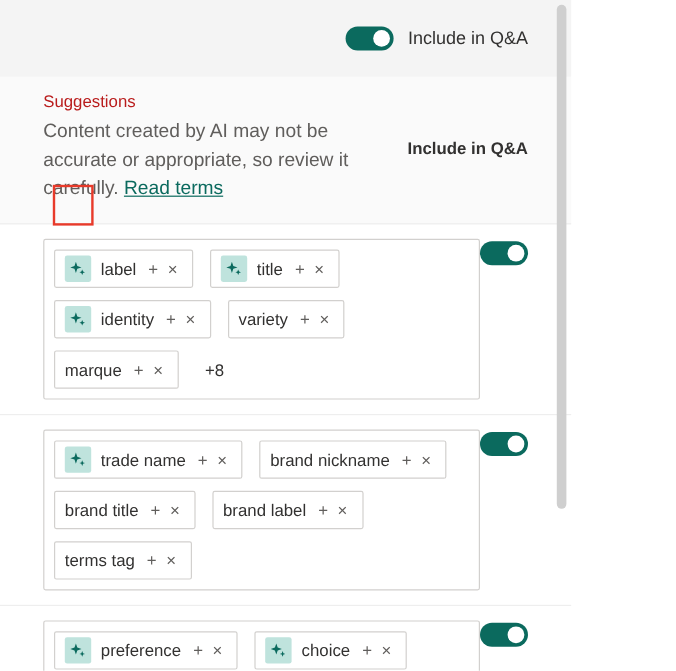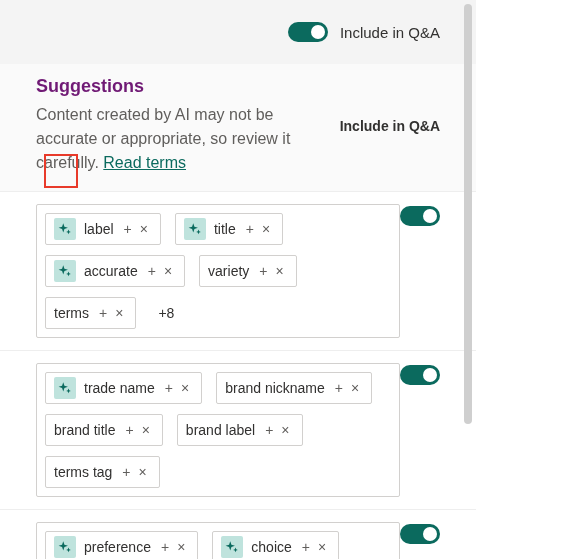--- a/index.html
+++ b/index.html
@@ -34,23 +34,23 @@
     align-items: center;
   }
   .header-section {
     display: flex;
     padding: 12px 36px 16px 36px;
     border-bottom: 1px solid #eee;
     background: #fafafa;
   }
   .header-left { flex: 1; padding-right: 20px; }
   .header-title {
-    font-weight: 700;
-    font-size: 18px;
-    color: #701a75;
+    font-weight: 400;
+    font-size: 14px;
+    color: #b91c1c;
     margin-bottom: 6px;
   }
   .header-sub {
     font-size: 16px;
     color: #605e5c;
     line-height: 1.5;
     max-width: 320px;
   }
   .header-sub a {
     color: #0b6a5e;
@@ -203,31 +203,31 @@
               <span class="act">+</span>
               <span class="act">×</span>
             </span>
             <span class="chip">
               <span class="ai-icon">
                 <svg class="ai-svg" viewBox="0 0 24 24">
                   <polygon points="9,2 11,8 17,10 11,12 9,18 7,12 1,10 7,8"></polygon>
                   <polygon points="18,13 19.2,16 22,17 19.2,18 18,21 16.8,18 14,17 16.8,16"></polygon>
                 </svg>
               </span>
-              <span class="lbl">accurate</span>
+              <span class="lbl">identity</span>
               <span class="act">+</span>
               <span class="act">×</span>
             </span>
             <span class="chip">
               <span class="lbl">variety</span>
               <span class="act">+</span>
               <span class="act">×</span>
             </span>
             <span class="chip">
-              <span class="lbl">terms</span>
+              <span class="lbl">marque</span>
               <span class="act">+</span>
               <span class="act">×</span>
             </span>
             <span class="chip more">+8</span>
           </div>
         </div>
         <div class="right-col">
           <span class="toggle on">
             <span class="knob"></span>
           </span>

